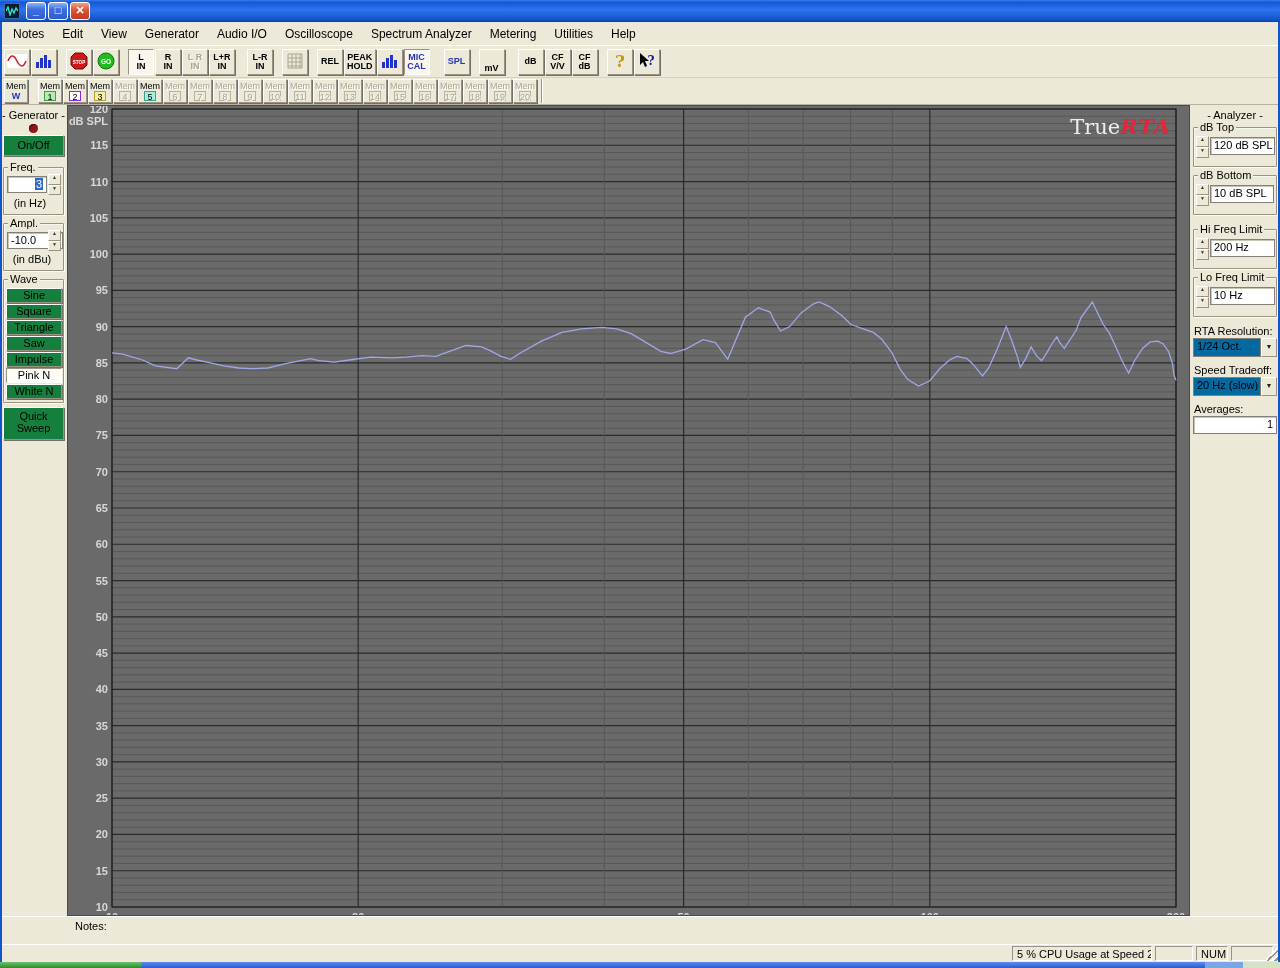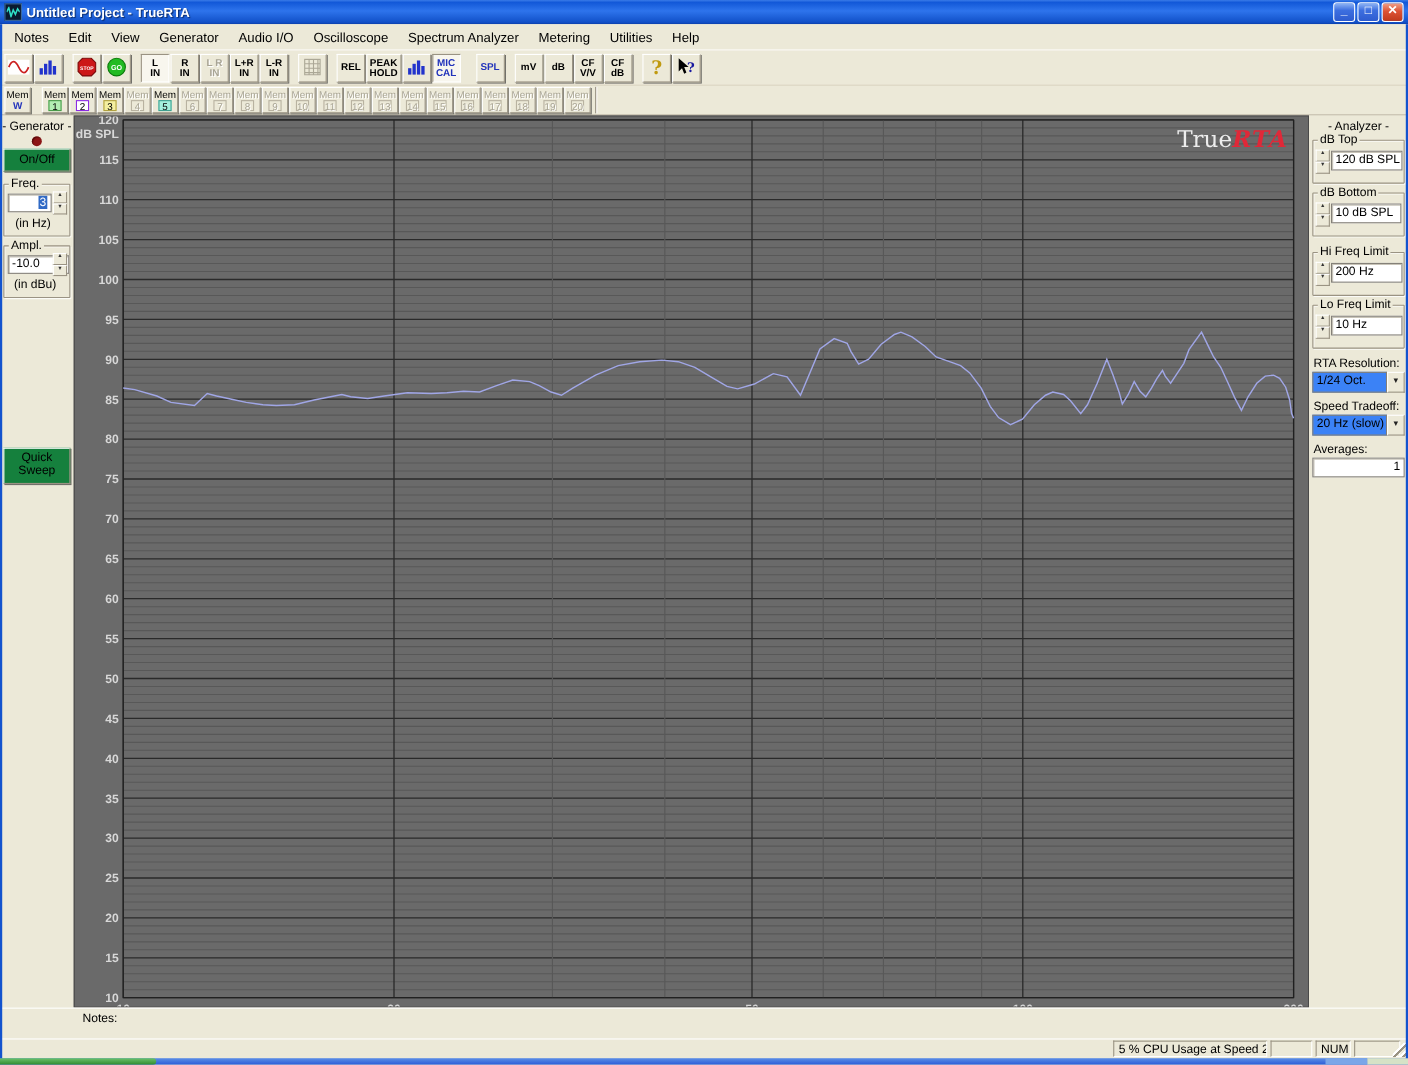--- a/index.html
+++ b/index.html
@@ -71,21 +71,21 @@
   .xp-btn.pressed { border-color:#9a9383 #FFFFFF #FFFFFF #9a9383; background:#FDFDF8; box-shadow:none; }
   .field { background:#fff; border:1px solid #848078; box-shadow:inset 1px 1px 0 #c8c4b8;
     font-size:11px; padding:1px 3px; overflow:hidden; white-space:nowrap; }
   .spin { display:flex; flex-direction:column; width:13px; }
   .spin .sb { flex:1; background:#ECE9D8; border:1px solid; border-color:#FFFFFF #9a9383 #9a9383 #FFFFFF;
     font-size:5px; line-height:5px; text-align:center; color:#333; padding:0; }
   .indicator { width:9px; height:9px; border-radius:50%; background:#8c1616;
     box-shadow:inset 1px 1px 1px #5a0a0a; margin:3px auto 2px auto; }
   .unit-label { text-align:center; font-size:11px; }
   .combo { display:flex; }
-  .combo .cfield { flex:1; background:#3b82f6; border:1px solid #848078; font-size:11px; padding:1px 3px;
+  .combo .cfield { flex:1; background:#0369a1; border:1px solid #848078; font-size:11px; padding:1px 3px;
     white-space:nowrap; overflow:hidden; }
   .combo .cbtn { width:16px; background:#ECE9D8; border:1px solid; border-color:#FFFFFF #9a9383 #9a9383 #FFFFFF;
     font-size:7px; text-align:center; line-height:16px; color:#222; }
   .sel { background:#316AC5; color:#fff; padding:0 1px; }
 
   
   #notesbar { position:absolute; left:0; top:916px; width:1280px; height:28px; background:#ECE9D8;
     border-top:1px solid #fff; }
   #notes-label { position:absolute; left:75px; top:3px; }
   #notes-box { position:absolute; left:145px; top:0px; width:558px; height:28px; background:#fff;
@@ -116,21 +116,20 @@
 <body>
 
 <div id="app">
 
   <div id="titlebar">
     <div id="win-icon">
       <svg width="12" height="10" viewBox="0 0 12 10">
         <polyline points="0,5 2,1 4,9 6,3 8,7 10,2 12,5" fill="none" stroke="#30E0C8" stroke-width="1.4"></polyline>
       </svg>
     </div>
-    <div id="win-title">Untitled Project - TrueRTA</div>
     <div class="tb-btn">_</div>
     <div class="tb-btn">□</div>
     <div class="tb-btn close">✕</div>
   </div>
 
   <div id="menubar">
       <div class="menu-item">Notes</div>
       <div class="menu-item">Edit</div>
       <div class="menu-item">View</div>
       <div class="menu-item">Generator</div>
@@ -176,21 +175,21 @@
         <div>IN</div>
       </div>
       <div class="tbtn" style="margin-right: 1px;">
         <div>R</div>
         <div>IN</div>
       </div>
       <div class="tbtn disabled" style="margin-right: 1px;">
         <div>L R</div>
         <div>IN</div>
       </div>
-      <div class="tbtn" style="margin-right: 1px;">
+      <div class="tbtn" style="margin-right: 12px;">
         <div>L+R</div>
         <div>IN</div>
       </div>
       <div class="tbtn" style="margin-right: 1px;">
         <div>L-R</div>
         <div>IN</div>
       </div>
       <div class="tgap"></div>
       <div class="tbtn disabled" style="margin-right: 1px;">
         <span><svg width="16" height="16" viewBox="0 0 16 16">
@@ -214,21 +213,21 @@
           </svg></span>
       </div>
       <div class="tbtn pressed blue" style="margin-right: 14px;">
         <div>MIC</div>
         <div>CAL</div>
       </div>
       <div class="tbtn blue" style="margin-right: 1px; text-align: right;">
         <div>SPL</div>
       </div>
       <div class="tgap"></div>
-      <div class="tbtn" style="margin-right: 1px;">
+      <div class="tbtn" style="margin-right: 13px; justify-content: flex-end;">
         <div>mV</div>
       </div>
       <div class="tbtn" style="margin-right: 1px;">
         <div>dB</div>
       </div>
       <div class="tbtn" style="margin-right: 1px;">
         <div>CF</div>
         <div>V/V</div>
       </div>
       <div class="tbtn" style="margin-right: 1px;">
@@ -295,20 +294,32 @@
       <div class="grp" style="left:3px;top:118px;width:61px;height:48px;">
         <div class="grp-label">Ampl.</div>
         <div class="field" style="position:absolute;left:3px;top:8px;width:56px;height:17px;text-align:left;">-10.0</div>
         <div class="spin" style="position:absolute;right:2px;top:6px;height:21px;">
           <div class="sb">▲</div>
           <div class="sb">▼</div>
         </div>
         <div class="unit-label" style="position:absolute;left:0;top:29px;width:56px;">(in dBu)</div>
       </div>
 
+      <div class="grp" style="left:3px;top:174px;width:61px;height:124px;">
+        <div class="grp-label">Wave</div>
+        <div id="wave-buttons" style="position:absolute;left:2px;top:8px;width:56px;">
+            <div class="xp-btn" style="width: 56px; height: 15px; line-height: 13px; margin-bottom: 1px; font-size: 11px;">Sine</div>
+            <div class="xp-btn" style="width: 56px; height: 15px; line-height: 13px; margin-bottom: 1px; font-size: 11px;">Square</div>
+            <div class="xp-btn" style="width: 56px; height: 15px; line-height: 13px; margin-bottom: 1px; font-size: 11px;">Triangle</div>
+            <div class="xp-btn" style="width: 56px; height: 15px; line-height: 13px; margin-bottom: 1px; font-size: 11px;">Saw</div>
+            <div class="xp-btn" style="width: 56px; height: 15px; line-height: 13px; margin-bottom: 1px; font-size: 11px;">Impulse</div>
+            <div class="xp-btn pressed" style="width: 56px; height: 15px; line-height: 13px; margin-bottom: 1px; font-size: 11px;">Pink N</div>
+            <div class="xp-btn" style="width: 56px; height: 15px; line-height: 13px; margin-bottom: 1px; font-size: 11px;">White N</div>
+          </div>
+      </div>
 
       <div class="xp-btn" style="position:absolute;left:3px;top:302px;width:61px;height:33px;padding-top:2px;">
         <div>Quick</div>
         <div>Sweep</div>
       </div>
     </div>
 
     <div id="chart-region">
       <svg id="chart-svg" width="1121" height="809">
           <rect x="0" y="0" width="1121" height="809" fill="#6A6A6A"></rect>

